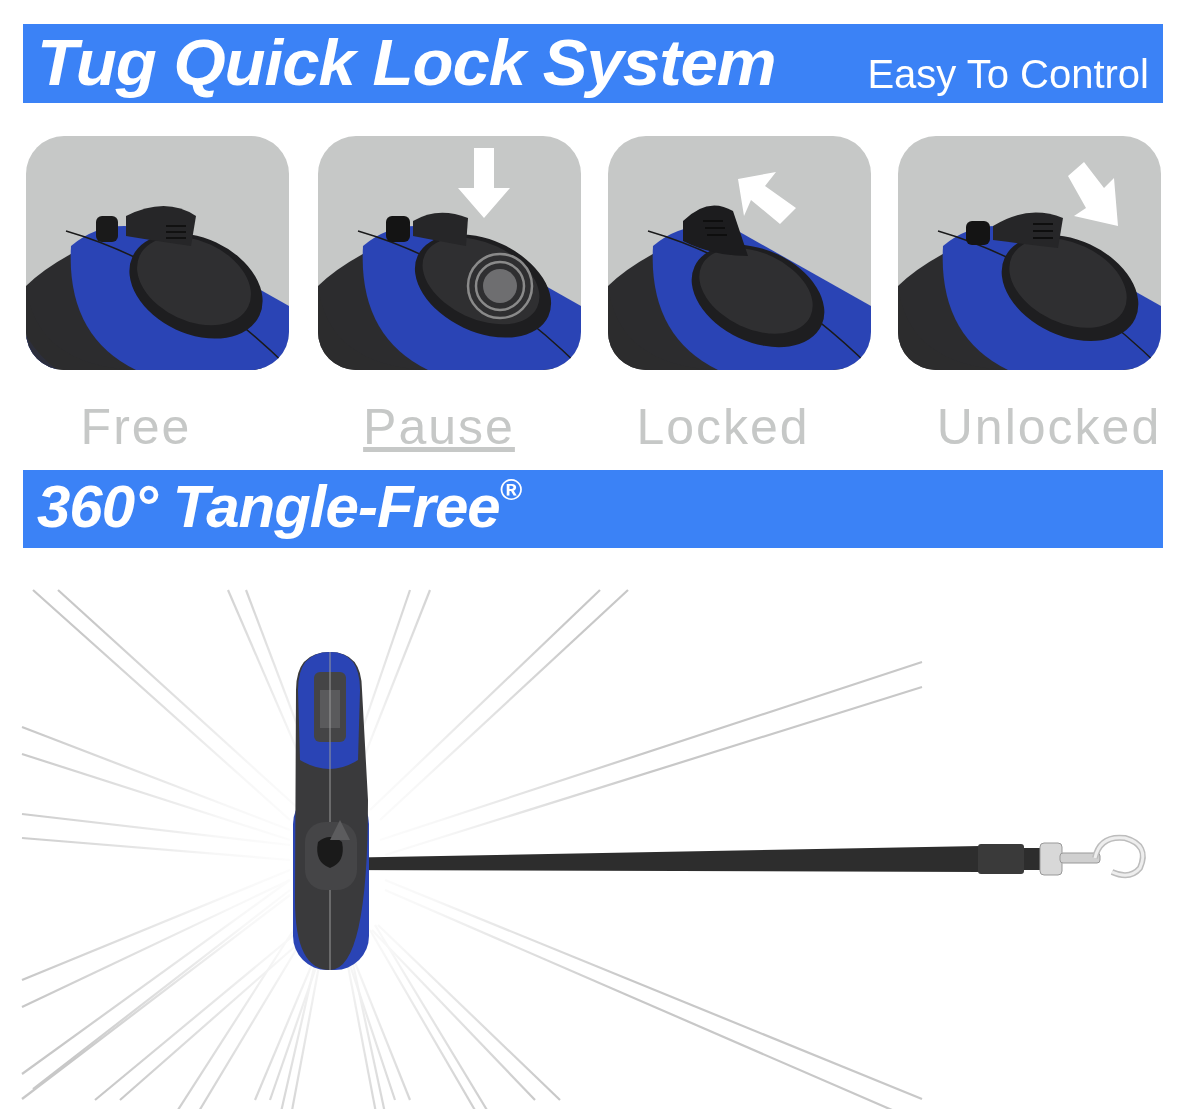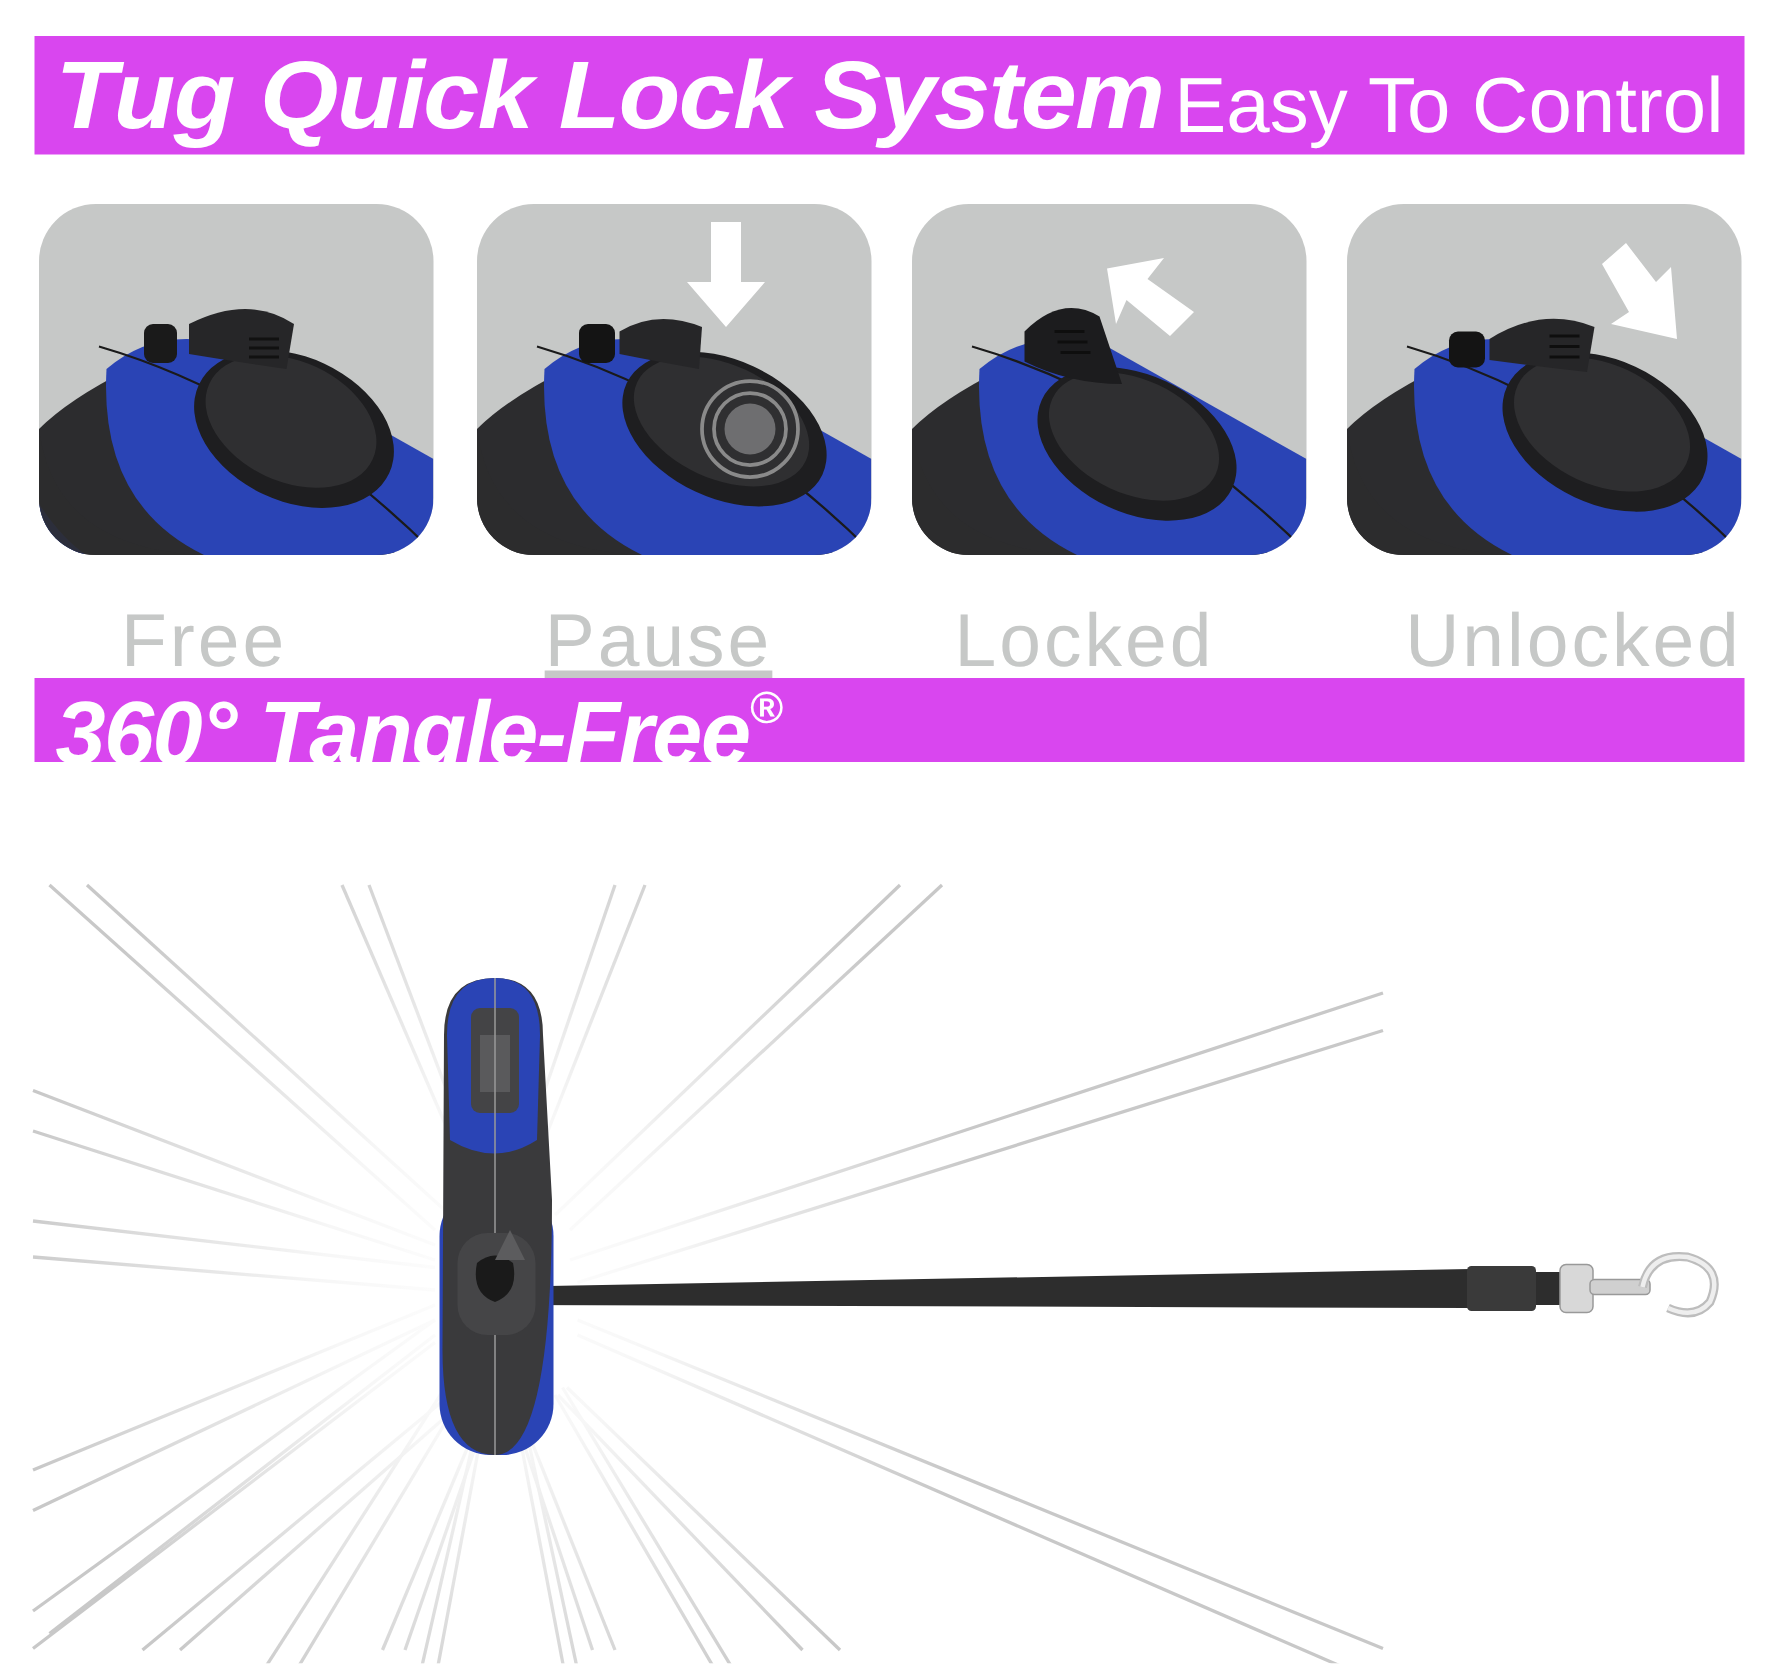--- a/index.html
+++ b/index.html
@@ -1,22 +1,22 @@
 <!DOCTYPE html>
 <html><head>
 <meta charset="utf-8">
 <style>
   html, body { margin:0; padding:0; background:#ffffff; }
   body { width:1191px; height:1109px; position:relative; overflow:hidden; font-family:"Liberation Sans", sans-serif; }
-  .banner { position:absolute; left:23px; width:1140px; background:#d946ef; }
+  .banner { position:absolute; left:23px; width:1140px; background:#3b82f6; }
   .banner-top { top:24px; height:79px; }
-  .banner-mid { top:452px; height:56px; }
+  .banner-mid { top:470px; height:78px; }
   .banner-title { position:absolute; left:14px; color:#fff; font-weight:bold; font-style:italic; white-space:nowrap; }
   .banner-top .banner-title { top:2px; font-size:64px; letter-spacing:-1px; transform:scaleX(1.05); transform-origin:left; }
-  .banner-sub { position:absolute; right:14px; top:17px; color:#fff; font-size:52px; white-space:nowrap; }
+  .banner-sub { position:absolute; right:14px; top:28px; color:#fff; font-size:40px; white-space:nowrap; }
   .banner-mid .banner-title { top:2px; font-size:60px; letter-spacing:-1px; }
   .banner-mid sup { font-size:30px; position:relative; top:-6px; }
   .panel { position:absolute; top:136px; width:263px; height:234px; border-radius:38px; overflow:hidden; background:#c6c8c7; }
   .panel svg { display:block; }
   .state-label { position:absolute; top:398px; color:#c6c8c7; font-size:50px; letter-spacing:2px; text-align:center; width:290px; }
   .scene { position:absolute; left:0; top:570px; width:1191px; height:539px; }
 </style>
 </head>
 <body>
 

